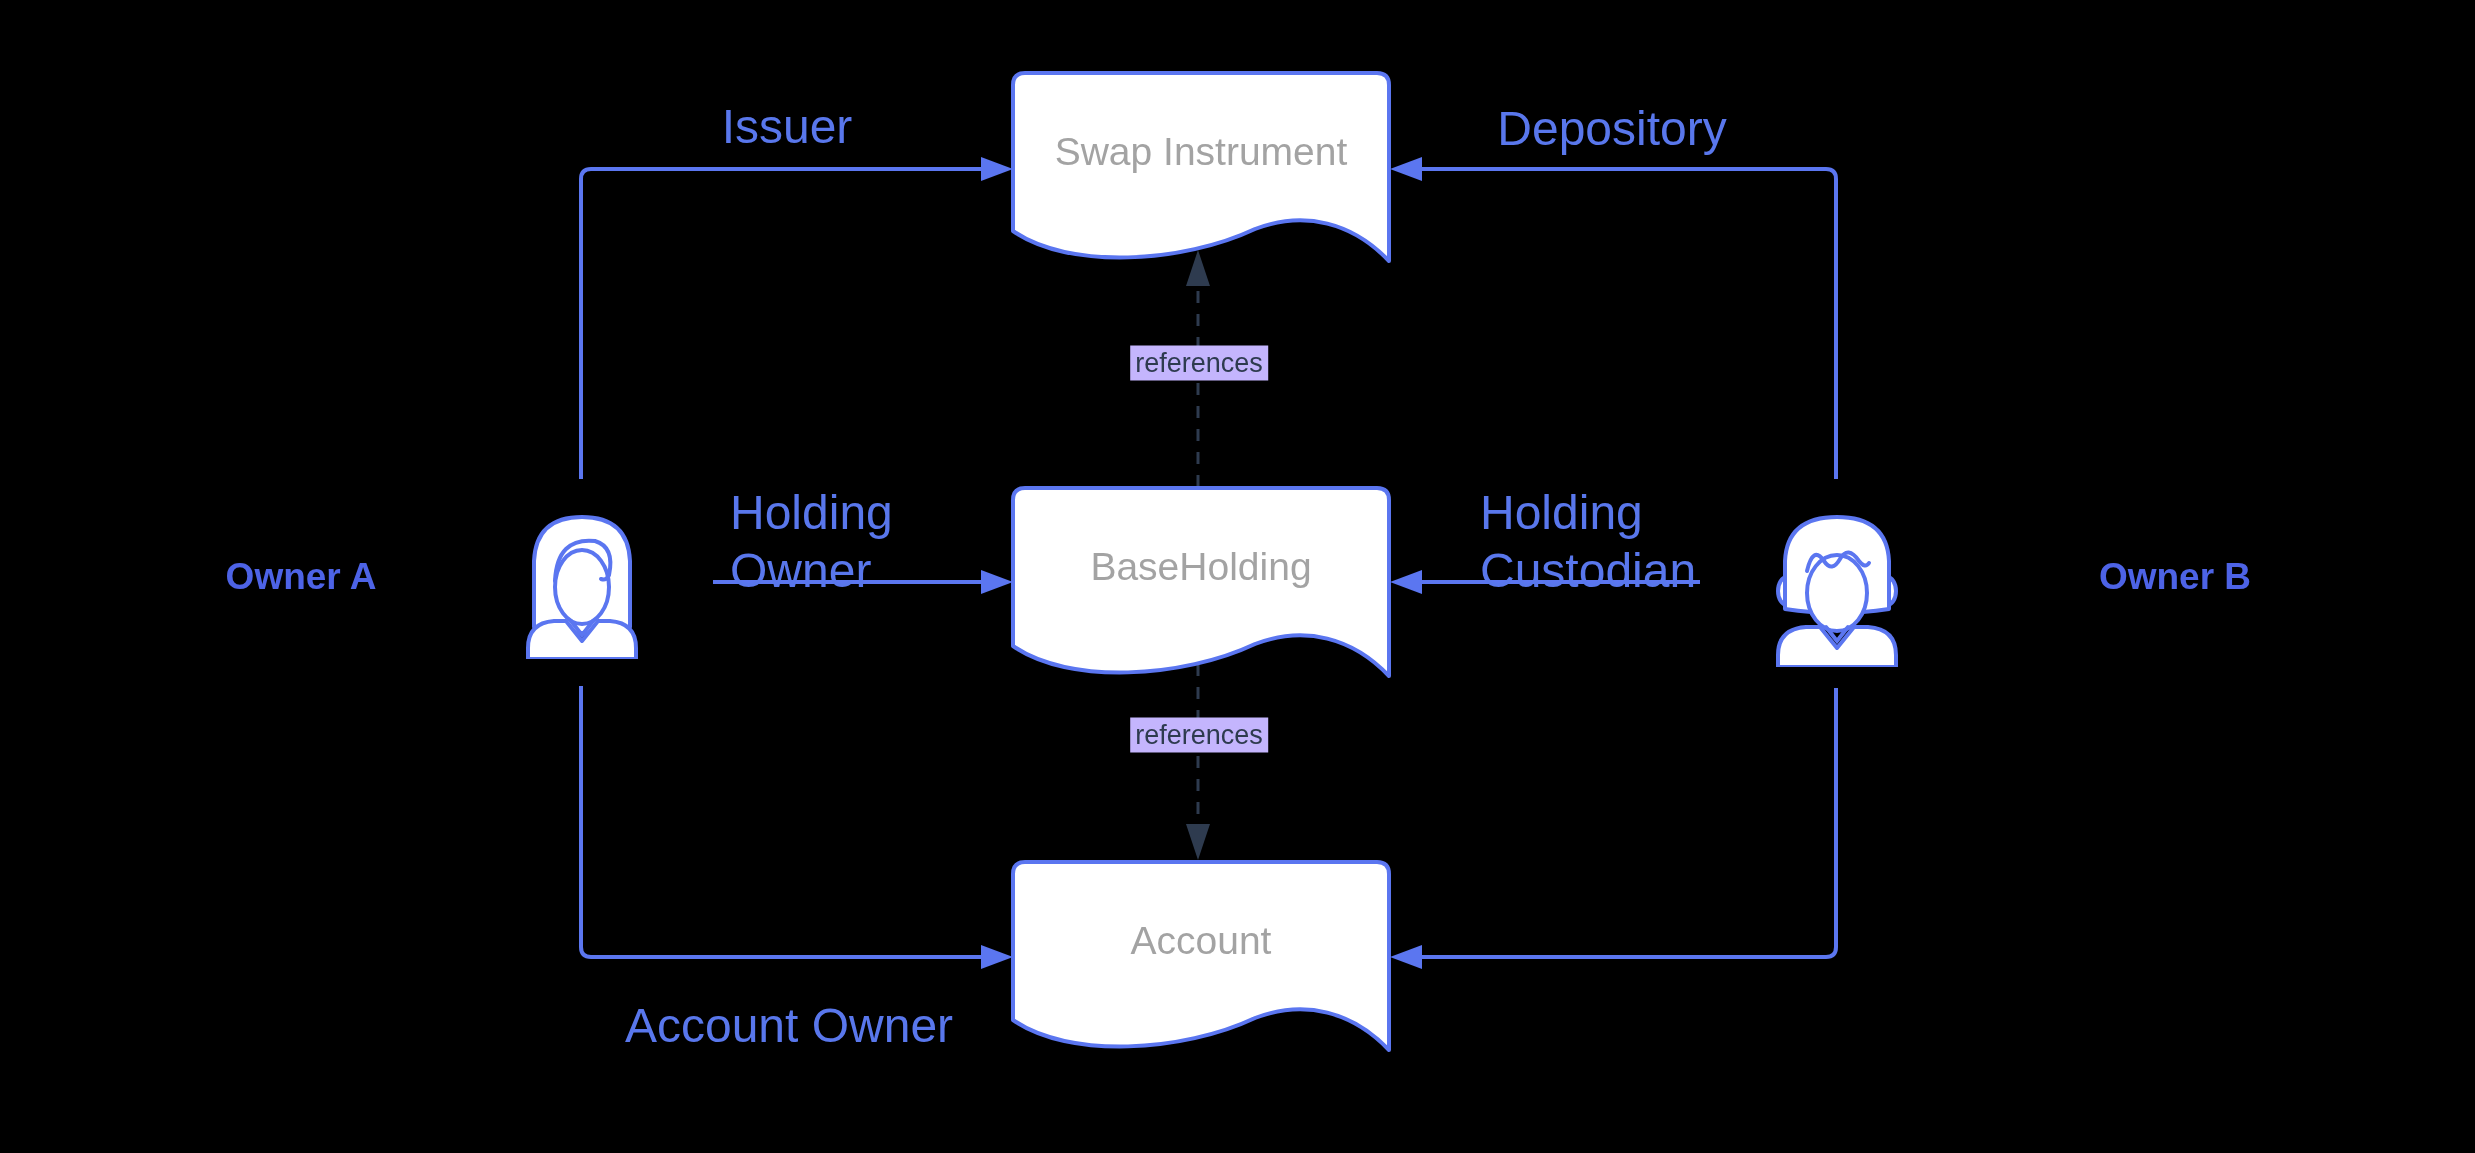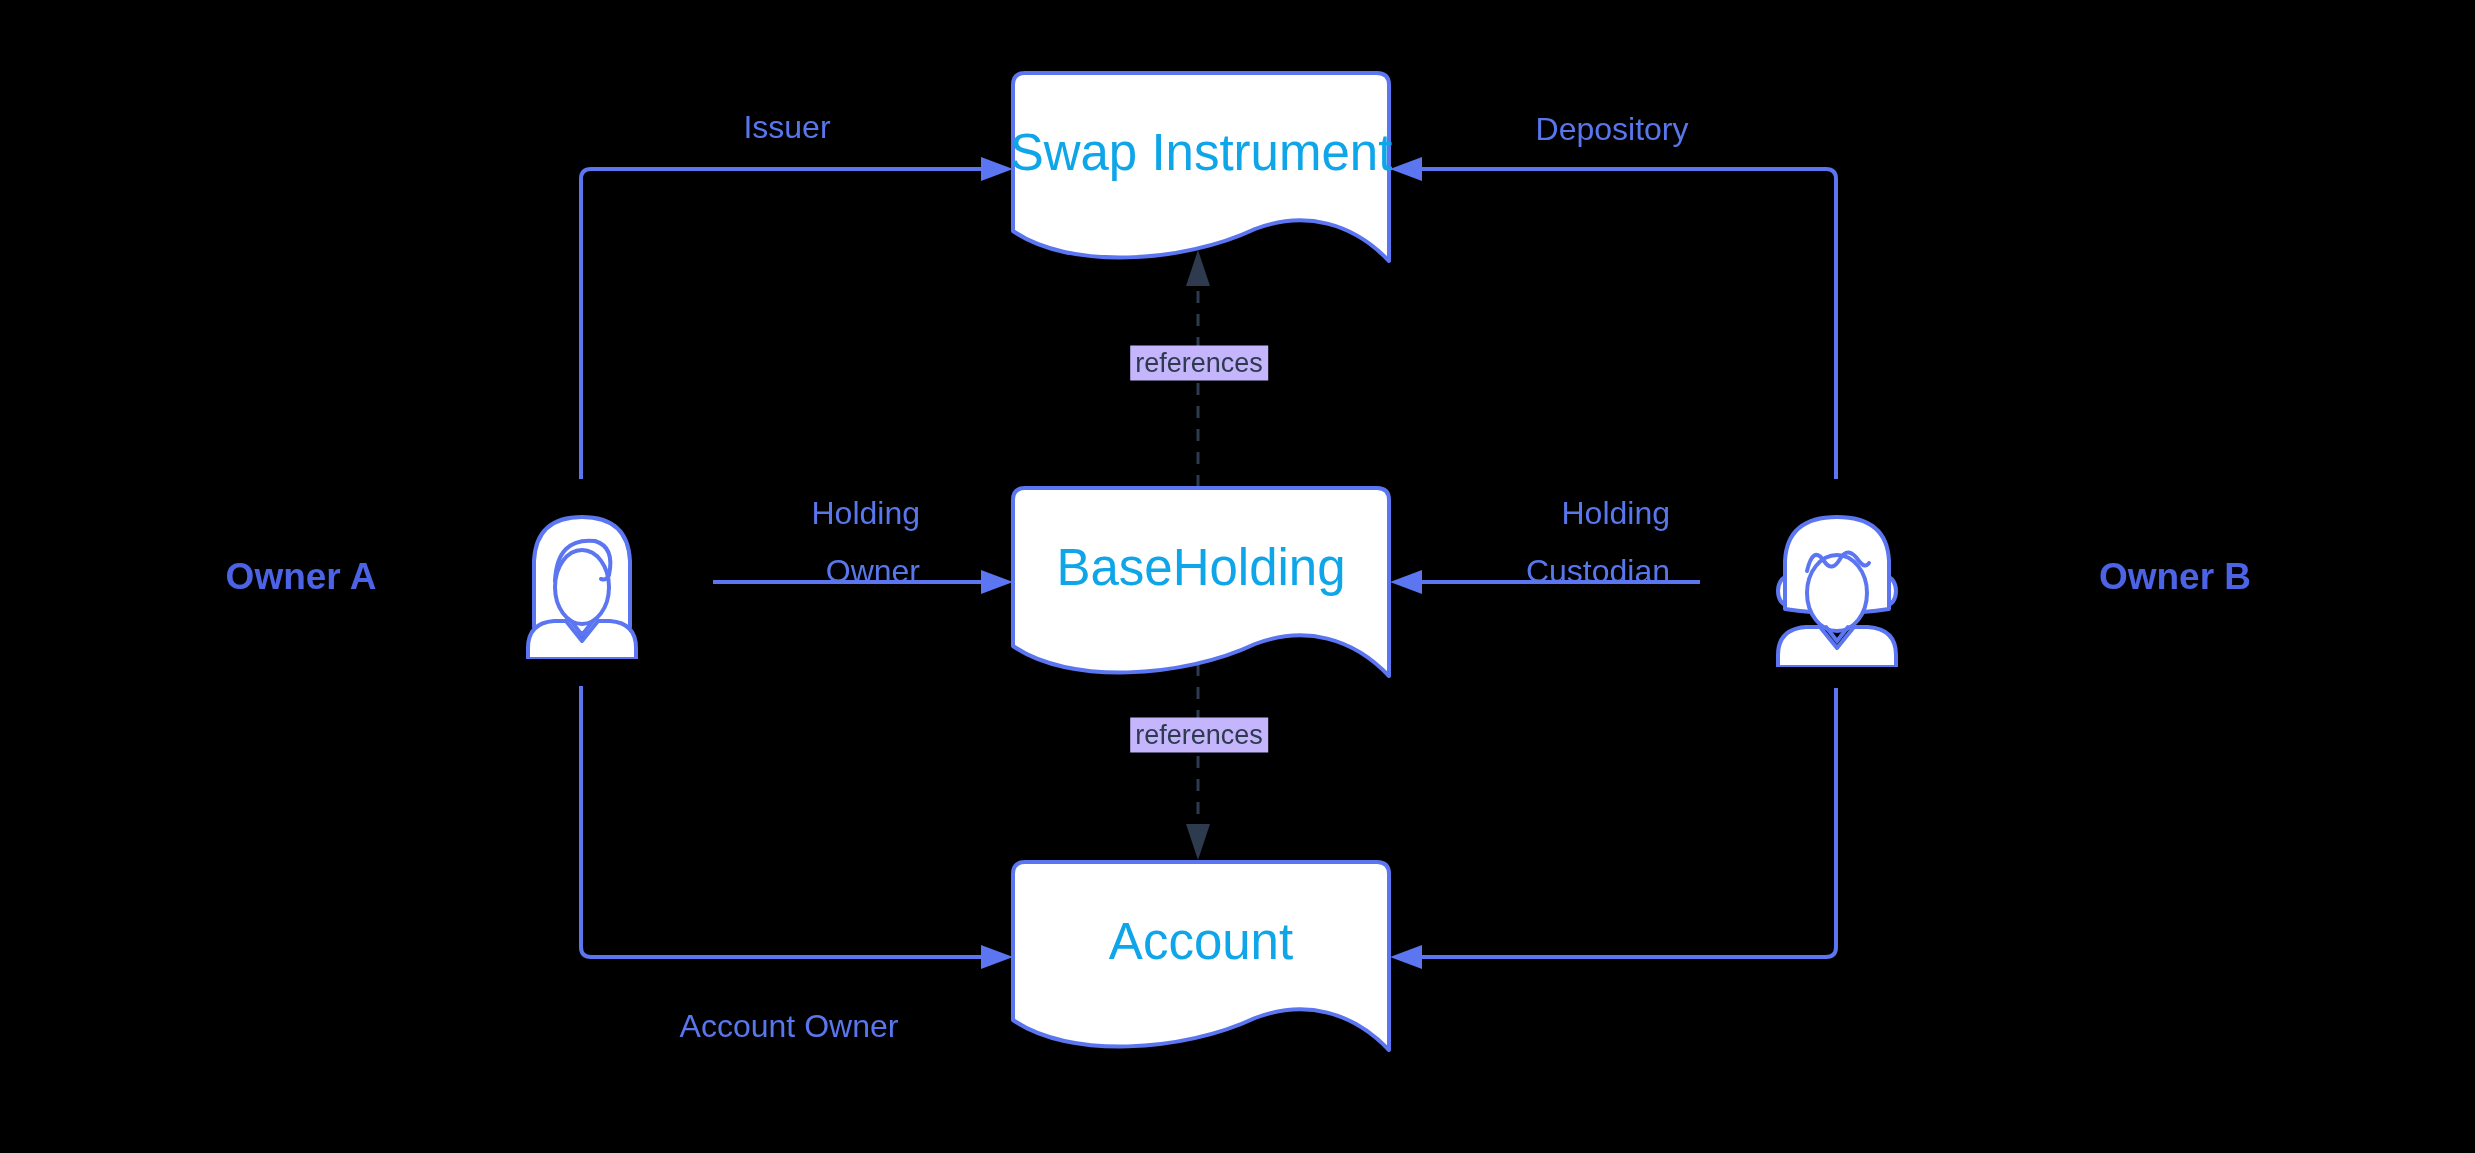--- a/index.html
+++ b/index.html
@@ -59,30 +59,30 @@
   }
   .node-label {
     position: absolute;
     left: 0;
     top: 2px;
     width: 380px;
     height: 158px;
     display: flex;
     align-items: center;
     justify-content: center;
-    color: #0ea5e9;
-    font-size: 51px;
+    color: #a3a3a3;
+    font-size: 39px;
     white-space: nowrap;
   }
   .edge-label {
     position: absolute;
     transform: translate(-50%, -50%);
     color: #5977EC;
-    font-size: 32px;
-    text-align: right;
+    font-size: 48px;
+    text-align: left;
     white-space: nowrap;
     line-height: 1.2;
   }
   .edge-label.wrap {
     white-space: normal;
     width: 190px;
     line-height: 58px;
   }
   .party-label {
     position: absolute;

